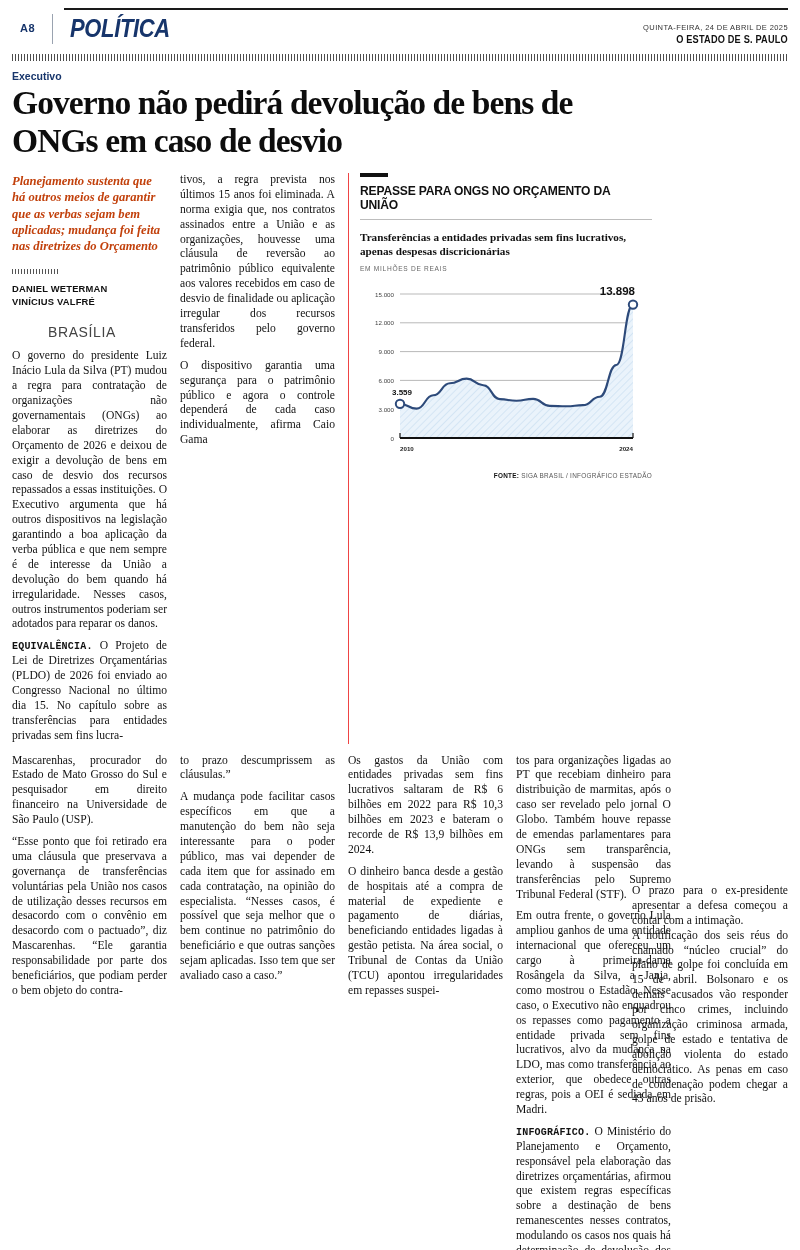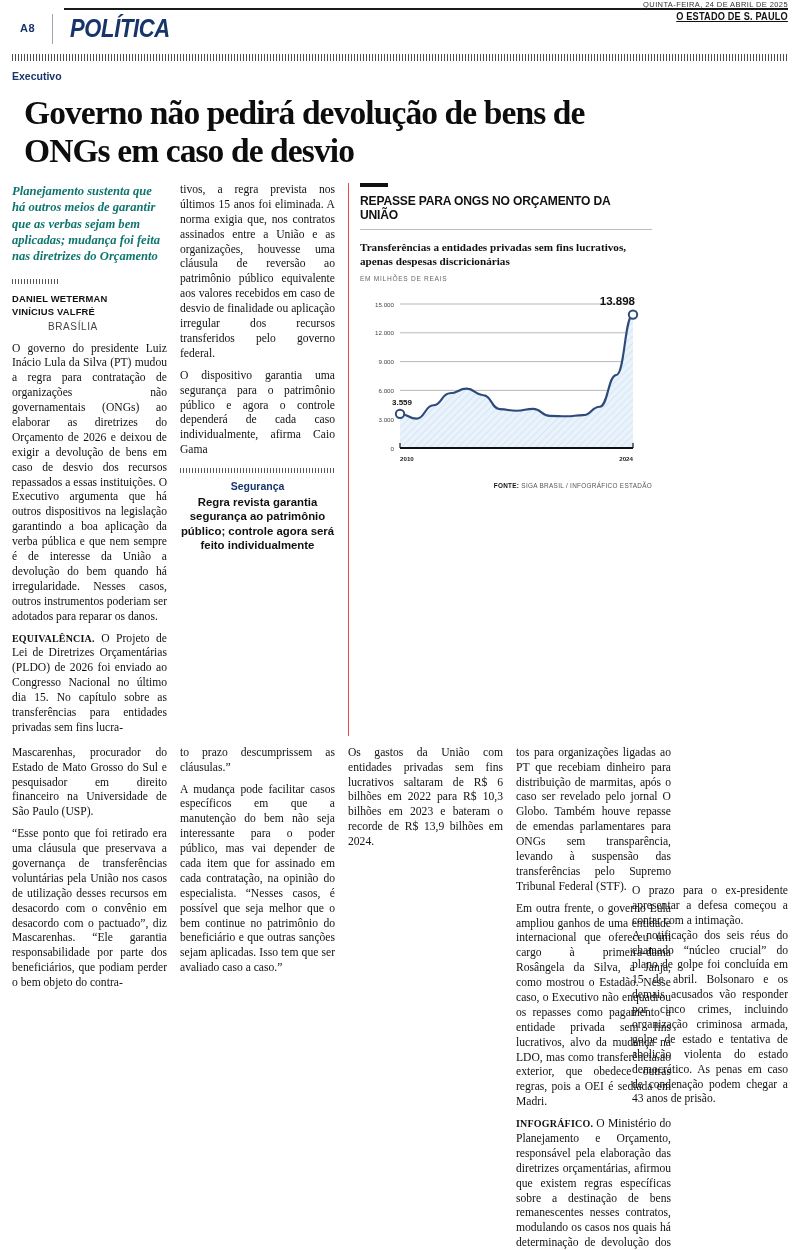--- a/index.html
+++ b/index.html
@@ -14,48 +14,48 @@
 
   
   .masthead{position:relative;height:52px;}
   .masthead .rule-top{position:absolute;left:52px;right:0;top:8px;height:2px;background:#1a1a1a;}
   .folio{position:absolute;left:8px;top:22px;font-family:"Liberation Sans",sans-serif;
          font-weight:700;font-size:11px;color:#17356b;letter-spacing:.5px;}
   .sep-v{position:absolute;left:40px;top:14px;width:1px;height:30px;background:#9aa3b0;}
   .section-name{position:absolute;left:58px;top:14px;font-family:"Liberation Sans",sans-serif;
          font-weight:700;font-style:italic;font-size:25px;color:#17356b;letter-spacing:-.4px;
          transform:scaleX(.88);transform-origin:left center;}
-  .dateline{position:absolute;right:0;top:0;text-align:right;text-decoration:underline;}
+  .dateline{position:absolute;right:0;top:23px;text-align:right;}
   .dateline .d1{font-family:"Liberation Sans",sans-serif;font-size:7.5px;color:#333;letter-spacing:.4px;}
   .dateline .d2{font-family:"Liberation Sans",sans-serif;font-size:10px;font-weight:700;color:#111;
                 letter-spacing:.2px;margin-top:2px;transform:scaleX(.92);transform-origin:right center;}
   .hatch-rule{height:7px;margin-top:2px;
      background-image:repeating-linear-gradient(90deg,#2c2c2c 0 1px,transparent 1px 3px);
      opacity:.85;}
 
   
   .kicker{font-family:"Liberation Sans",sans-serif;font-weight:700;font-size:10.5px;
           color:#17356b;margin:9px 0 2px;}
   .headline-1{font-family:"Liberation Serif",serif;font-weight:700;font-size:33.5px;
-          line-height:1.12;letter-spacing:-.9px;color:#0d0d0d;margin:12px;width:600px;}
+          line-height:1.12;letter-spacing:-.9px;color:#0d0d0d;margin:0;width:600px;}
   .art1-grid{display:flex;gap:13px;margin-top:14px;}
   .col{width:155px;}
 
   
   .standfirst{font-family:"Liberation Serif",serif;font-style:italic;font-weight:700;
-     font-size:12.6px;line-height:1.3;color:#0f766e;}
+     font-size:12.6px;line-height:1.3;color:#c2410c;}
   .bar-small{width:46px;height:5px;margin:14px 0 8px;
      background-image:repeating-linear-gradient(90deg,#555 0 1px,transparent 1px 3px);}
   .byline{font-family:"Liberation Sans",sans-serif;font-weight:700;font-size:9.4px;
      line-height:1.45;color:#111;letter-spacing:.2px;}
-  .byline .city{font-weight:400;font-size:10px;color:#444;letter-spacing:.6px;margin-top:1px;padding-left:36px;}
+  .byline .city{font-weight:400;font-size:14px;color:#444;letter-spacing:.6px;margin-top:13px;padding-left:36px;}
 
   p.body{font-size:11.6px;line-height:1.285;text-align:justify;margin:0 0 0;
      text-indent:0;hyphens:auto;}
-  .lead-label{font-family:Liberation Serif, serif;font-weight:700;font-size:10px;letter-spacing:.2px;}
+  .lead-label{font-family:Liberation Mono, monospace;font-weight:700;font-size:10px;letter-spacing:.2px;}
   .col .gap{height:7px;}
 
   
   .pull{margin:10px 0 8px;text-align:center;}
   .pull .hat{height:5px;margin-bottom:7px;
      background-image:repeating-linear-gradient(90deg,#555 0 1px,transparent 1px 3px);}
   .pull .pl-title{font-family:"Liberation Sans",sans-serif;font-weight:700;font-size:10.5px;
      color:#17356b;margin-bottom:3px;}
   .pull .pl-text{font-family:"Liberation Sans",sans-serif;font-weight:700;font-size:11.4px;
      line-height:1.25;color:#111;}
@@ -109,25 +109,20 @@
         <div class="gap"></div>
         <p class="body">O governo do presidente Luiz Inácio Lula da Silva (PT) mudou a regra para contratação de organizações não governamentais (ONGs) ao elaborar as diretrizes do Orçamento de 2026 e deixou de exigir a devolução de bens em caso de desvio dos recursos repassados a essas instituições. O Executivo argumenta que há outros dispositivos na legislação garantindo a boa aplicação da verba pública e que nem sempre é de interesse da União a devolução do bem quando há irregularidade. Nesses casos, outros instrumentos poderiam ser adotados para reparar os danos.</p>
         <div class="gap"></div>
         <p class="body"><span class="lead-label">EQUIVALÊNCIA.</span><span> O Projeto de Lei de Diretrizes Orçamentárias (PLDO) de 2026 foi enviado ao Congresso Nacional no último dia 15. No capítulo sobre as transferências para entidades privadas sem fins lucra-</span></p>
       </div>
 
       <div class="col">
         <p class="body">tivos, a regra prevista nos últimos 15 anos foi eliminada. A norma exigia que, nos contratos assinados entre a União e as organizações, houvesse uma cláusula de reversão ao patrimônio público equivalente aos valores recebidos em caso de desvio de finalidade ou aplicação irregular dos recursos transferidos pelo governo federal.</p>
         <div class="gap"></div>
         <p class="body">O dispositivo garantia uma segurança para o patrimônio público e agora o controle dependerá de cada caso individualmente, afirma Caio Gama</p>
-        <div class="pull">
-          <div class="hat"></div>
-          <div class="pl-title">Segurança</div>
-          <div class="pl-text">Regra revista garantia segurança ao patrimônio público; controle agora será feito individualmente</div>
-        </div>
       </div>
 
       <div class="chartbox">
         <div class="chart-toprule"></div>
         <div class="chart-title">REPASSE PARA ONGS NO ORÇAMENTO DA UNIÃO</div>
         <div class="chart-hr"></div>
         <div class="chart-sub">Transferências a entidades privadas sem fins lucrativos, apenas despesas discricionárias</div>
         <div class="chart-unit">EM MILHÕES DE REAIS</div>
         <div class="plot-wrap">
           <svg id="chart-svg" width="281" height="188" viewBox="0 0 281 188">
@@ -173,20 +168,21 @@
         <p class="body">“Esse ponto que foi retirado era uma cláusula que preservava a governança de transferências voluntárias pela União nos casos de utilização desses recursos em desacordo com o convênio em desacordo com o pactuado”, diz Mascarenhas. “Ele garantia responsabilidade por parte dos beneficiários, que podiam perder o bem objeto do contra-</p>
       </div>
       <div class="col">
         <p class="body">to prazo descumprissem as cláusulas.”</p>
         <div class="gap"></div>
         <p class="body">A mudança pode facilitar casos específicos em que a manutenção do bem não seja interessante para o poder público, mas vai depender de cada item que for assinado em cada contratação, na opinião do especialista. “Nesses casos, é possível que seja melhor que o bem continue no patrimônio do beneficiário e que outras sanções sejam aplicadas. Isso tem que ser avaliado caso a caso.”</p>
       </div>
       <div class="col">
         <p class="body">Os gastos da União com entidades privadas sem fins lucrativos saltaram de R$ 6 bilhões em 2022 para R$ 10,3 bilhões em 2023 e bateram o recorde de R$ 13,9 bilhões em 2024.</p>
         <div class="gap"></div>
+        <p class="body">O dinheiro banca desde a gestão de hospitais até a compra de material de expediente e pagamento de diárias, beneficiando entidades ligadas à gestão petista. Na área social, o Tribunal de Contas da União (TCU) apontou irregularidades em repasses suspei-</p>
       </div>
       <div class="col">
         <p class="body">tos para organizações ligadas ao PT que recebiam dinheiro para distribuição de marmitas, após o caso ser revelado pelo jornal O Globo. Também houve repasse de emendas parlamentares para ONGs sem transparência, levando à suspensão das transferências pelo Supremo Tribunal Federal (STF).</p>
         <div class="gap"></div>
         <p class="body">Em outra frente, o governo Lula ampliou ganhos de uma entidade internacional que ofereceu um cargo à primeira-dama Rosângela da Silva, a Janja, como mostrou o Estadão. Nesse caso, o Executivo não enquadrou os repasses como pagamento a entidade privada sem fins lucrativos, alvo da mudança na LDO, mas como transferência ao exterior, que obedece outras regras, pois a OEI é sediada em Madri.</p>
         <div class="gap"></div>
         <p class="body"><span class="lead-label">INFOGRÁFICO.</span><span> O Ministério do Planejamento e Orçamento, responsável pela elaboração das diretrizes orçamentárias, afirmou que existem regras específicas sobre a destinação de bens remanescentes nesses contratos, modulando os casos nos quais há determinação de devolução dos recursos em caso de rejeição da prestação de contas.</span></p>
 
       </div>
     </div>

